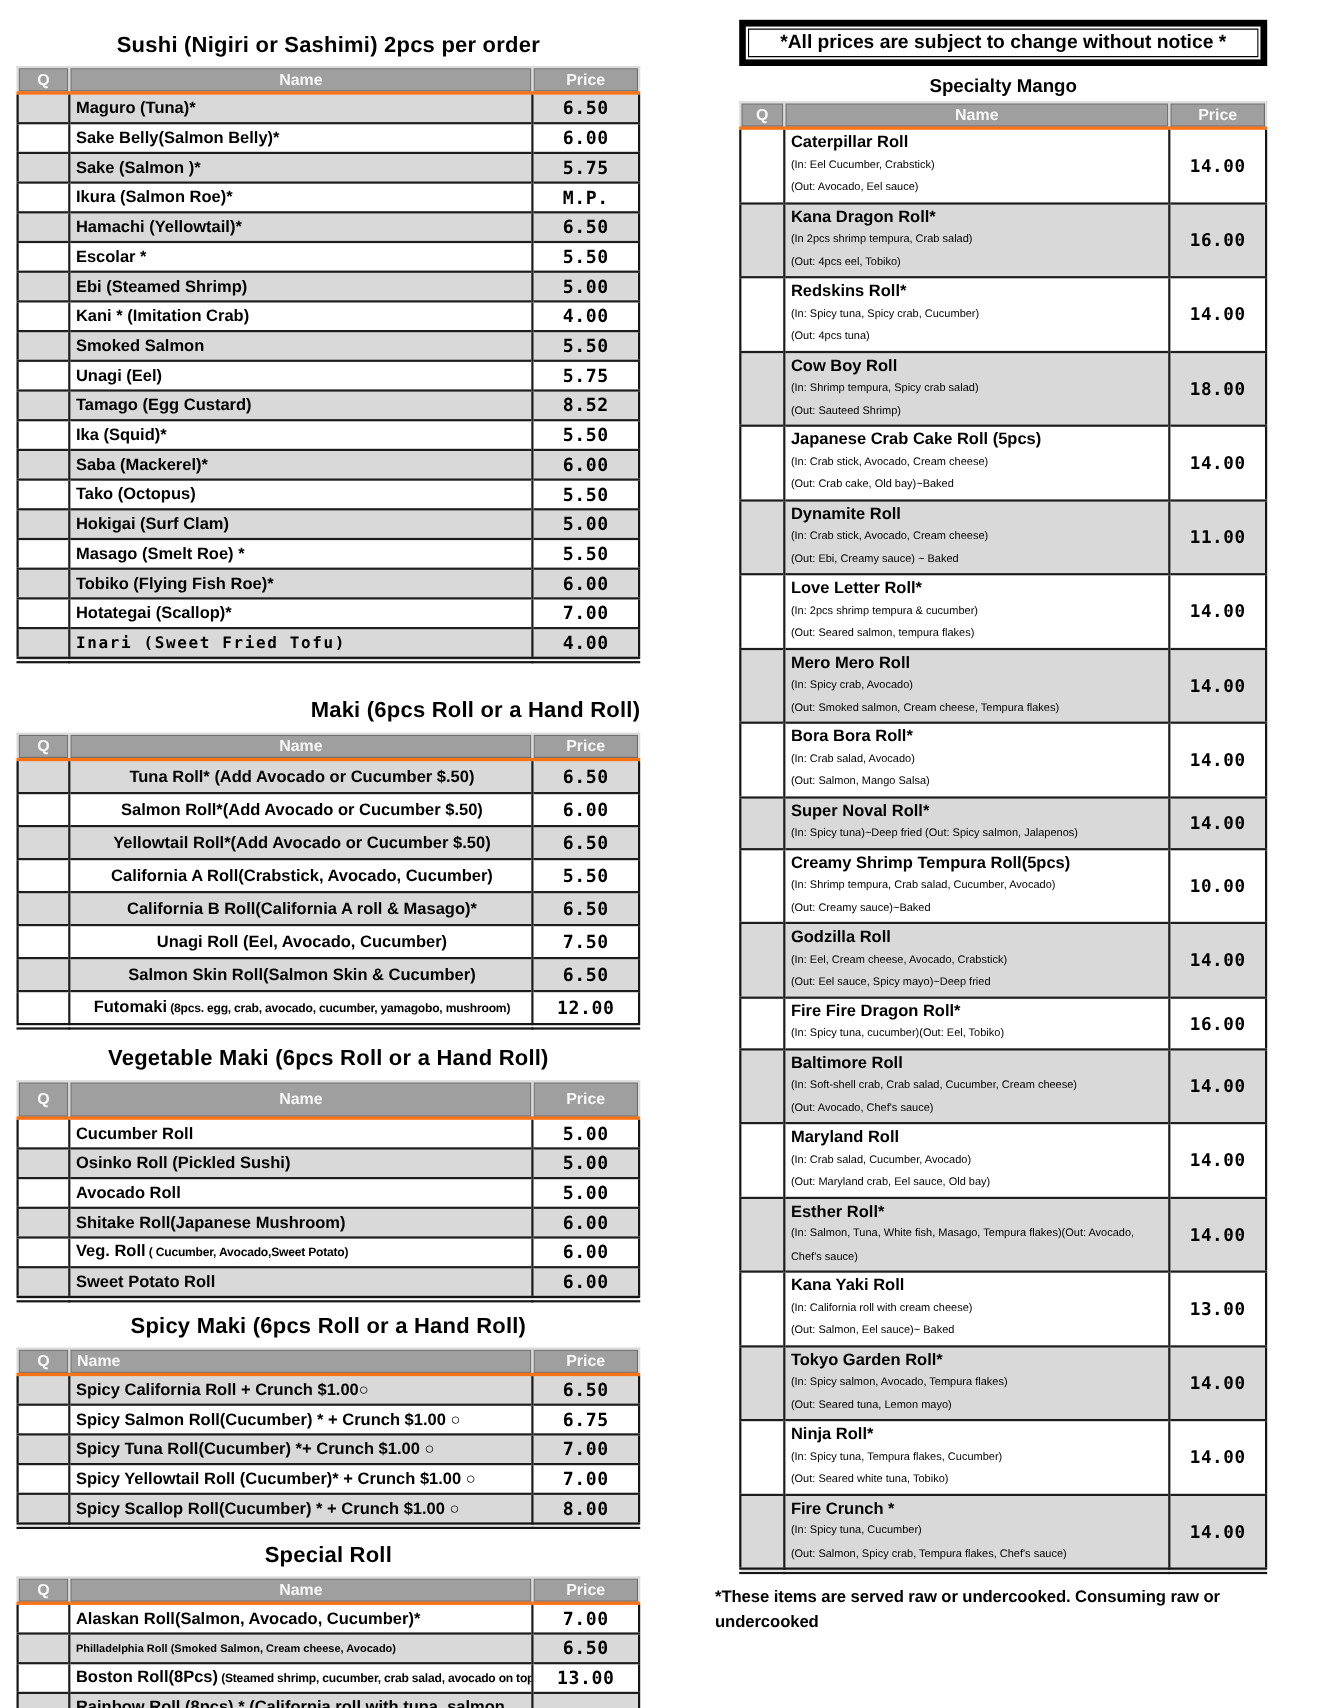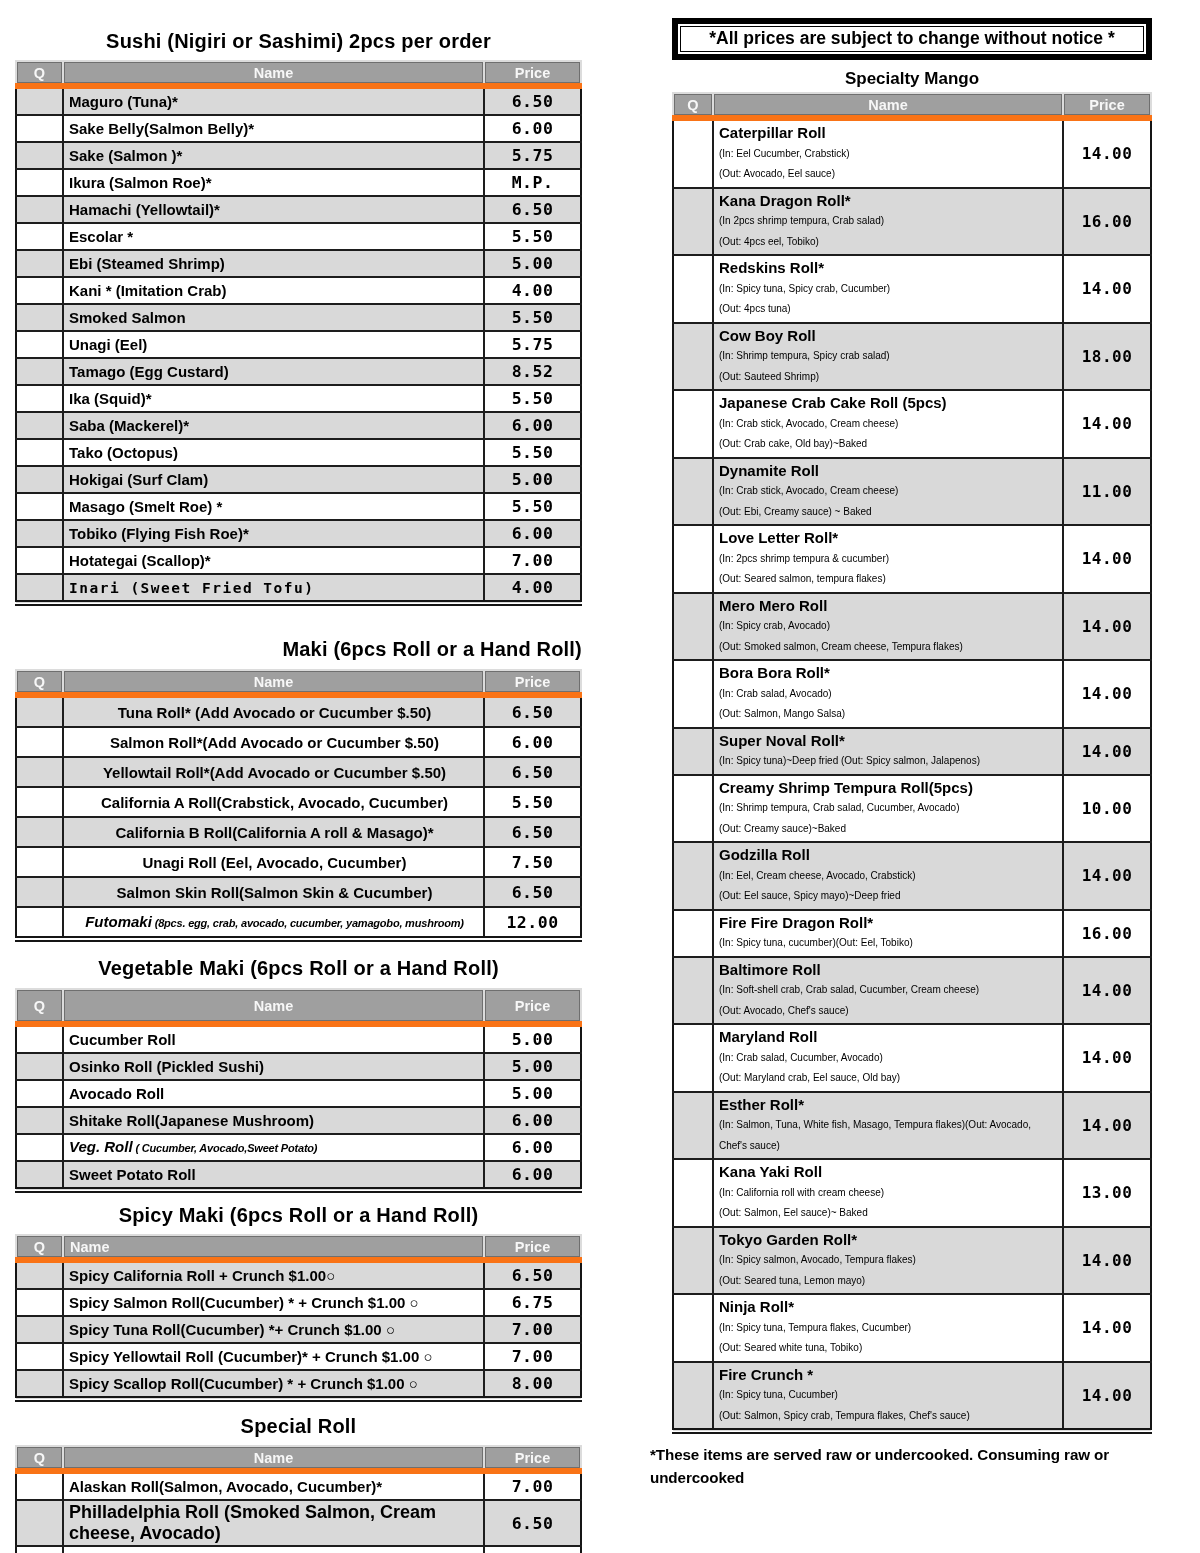--- a/index.html
+++ b/index.html
@@ -41,47 +41,47 @@
     text-align: center;
     border: 2px solid #dcdcdc;
     box-shadow: inset 0 0 0 1px #6f6f6f;
     height: 21px;
     padding: 0;
   }
   .t-veg th { height: 31px; }
   .t-spicy th.namecol-h { text-align: left; padding-left: 6px; }
 
   tbody td { border-top: 2px solid #1d1d1d; vertical-align: middle; background: #fff; }
-  tbody tr:first-child td { border-top: 6px solid #f97316; }
+  tbody tr:first-child td { border-top: 3px solid #f97316; }
   tr.shaded td { background: #d9d9d9; }
 
   td.qcol { border-right: 2px solid #1d1d1d; }
   td.pricecol {
     border-left: 2px solid #1d1d1d;
     text-align: center;
     font-family: "DejaVu Sans Mono", monospace;
     font-weight: 700;
     font-size: 16.5px;
     letter-spacing: 0.5px;
   }
   td.namecol {
     padding: 1px 3px 1px 5px;
     font-weight: 700;
     font-size: 15px;
     line-height: 21px;
   }
-  td.namecol.has-sub { white-space: nowrap; overflow: hidden; font-style: italic; }
+  td.namecol.has-sub { white-space: nowrap; overflow: hidden; }
 
   .t-sushi   tbody td { height: 23px; }
   .t-maki    tbody td { height: 26px; text-align: center; }
   .t-veg     tbody td { height: 23px; }
   .t-spicy   tbody td { height: 23px; }
   .t-special tbody td { height: 23px; }
 
-  .nm.compact { font-size: 18px; }
+  .nm.compact { font-size: 10px; }
   .nm.spaced  { font-family: "DejaVu Sans Mono", monospace; font-size: 14.5px; letter-spacing: 1.5px; }
   .sub  { font-size: 11px; letter-spacing: -0.2px; }
   .cont { font-weight: 700; }
 
   
   .price-banner {
     box-sizing: border-box;
     margin: 18px 0 0 22px;
     width: 480px;
     border: 6px solid #000000;

